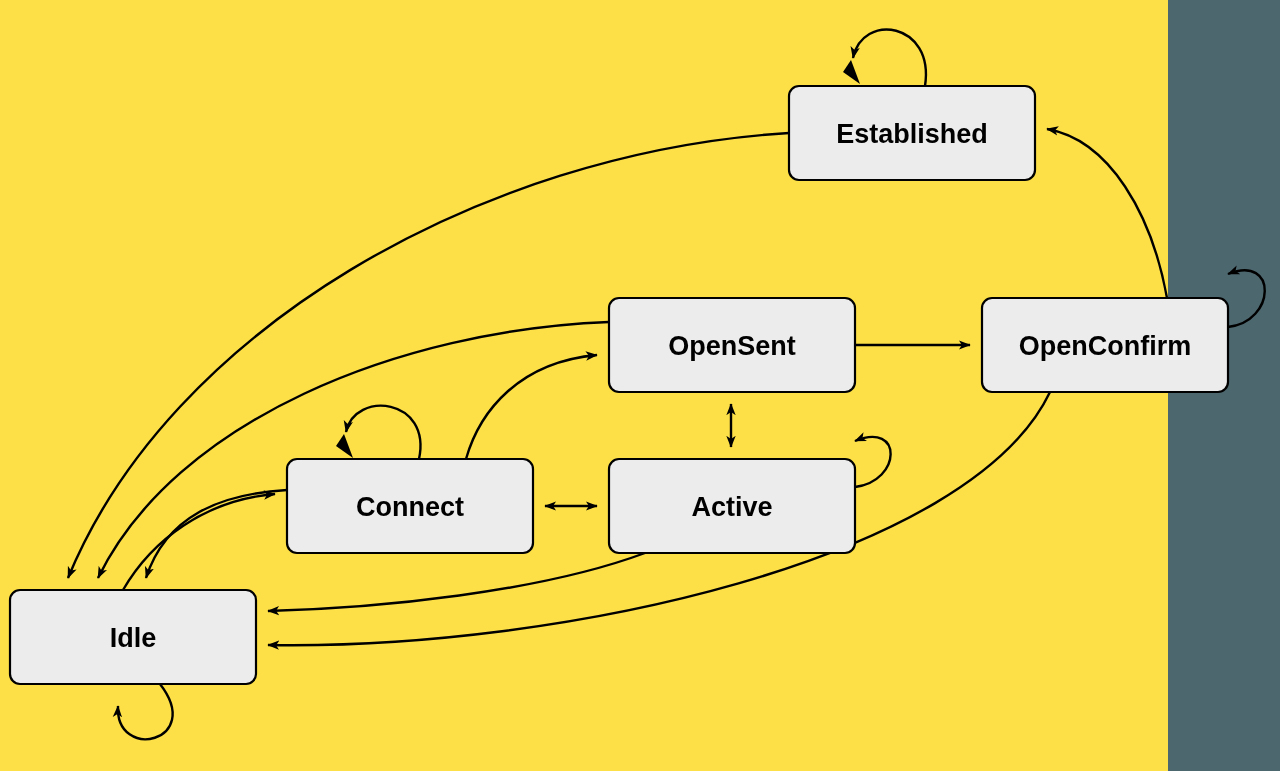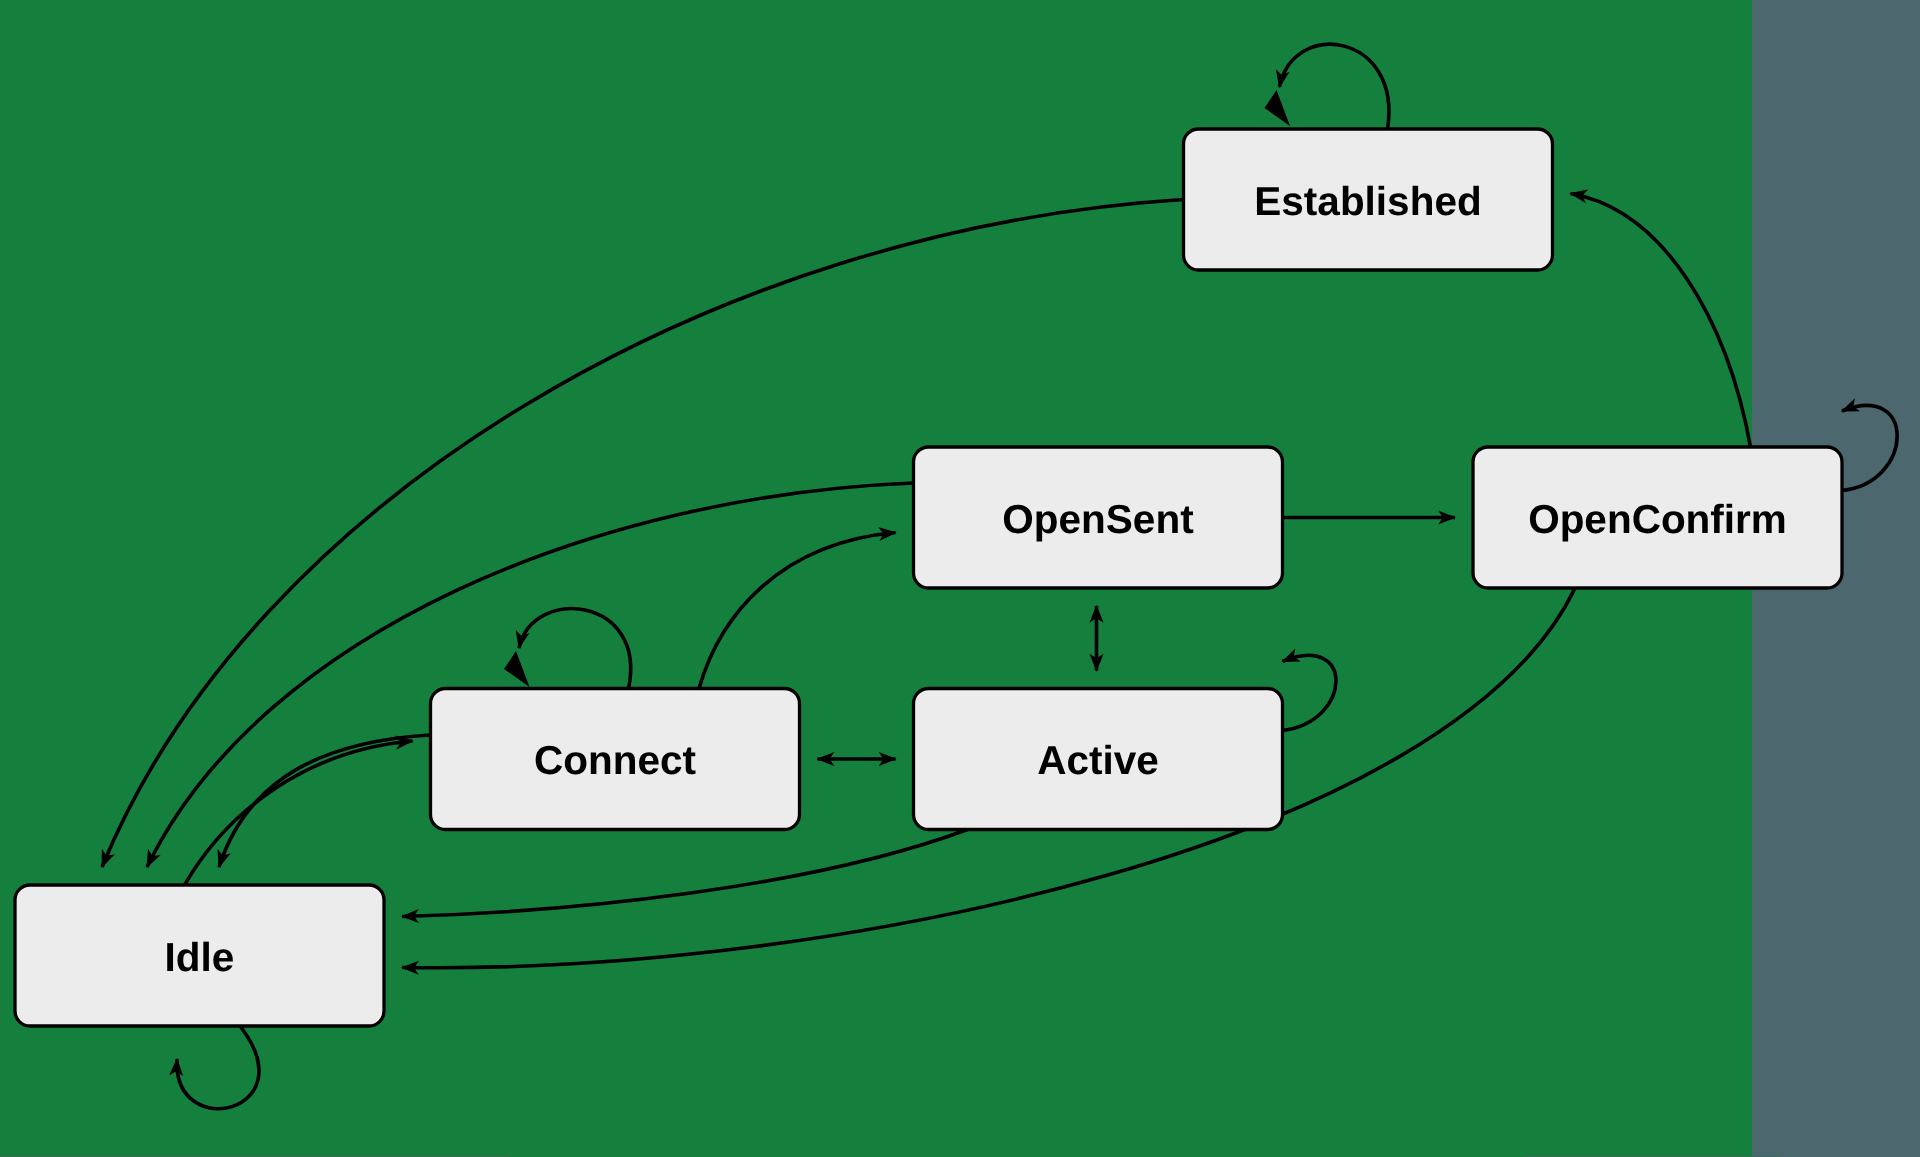--- a/index.html
+++ b/index.html
@@ -10,21 +10,21 @@
   body {
     width: 1280px;
     height: 771px;
     overflow: hidden;
     font-family: "Liberation Sans", sans-serif;
   }
   #diagram-root {
     position: relative;
     width: 1168px;
     height: 771px;
-    background: #15803d;
+    background: #fde047;
   }
   svg#fsm {
     display: block;
     width: 1280px;
     height: 771px;
   }
   .node-box {
     fill: #ececec;
     stroke: #000000;
     stroke-width: 2.2;

